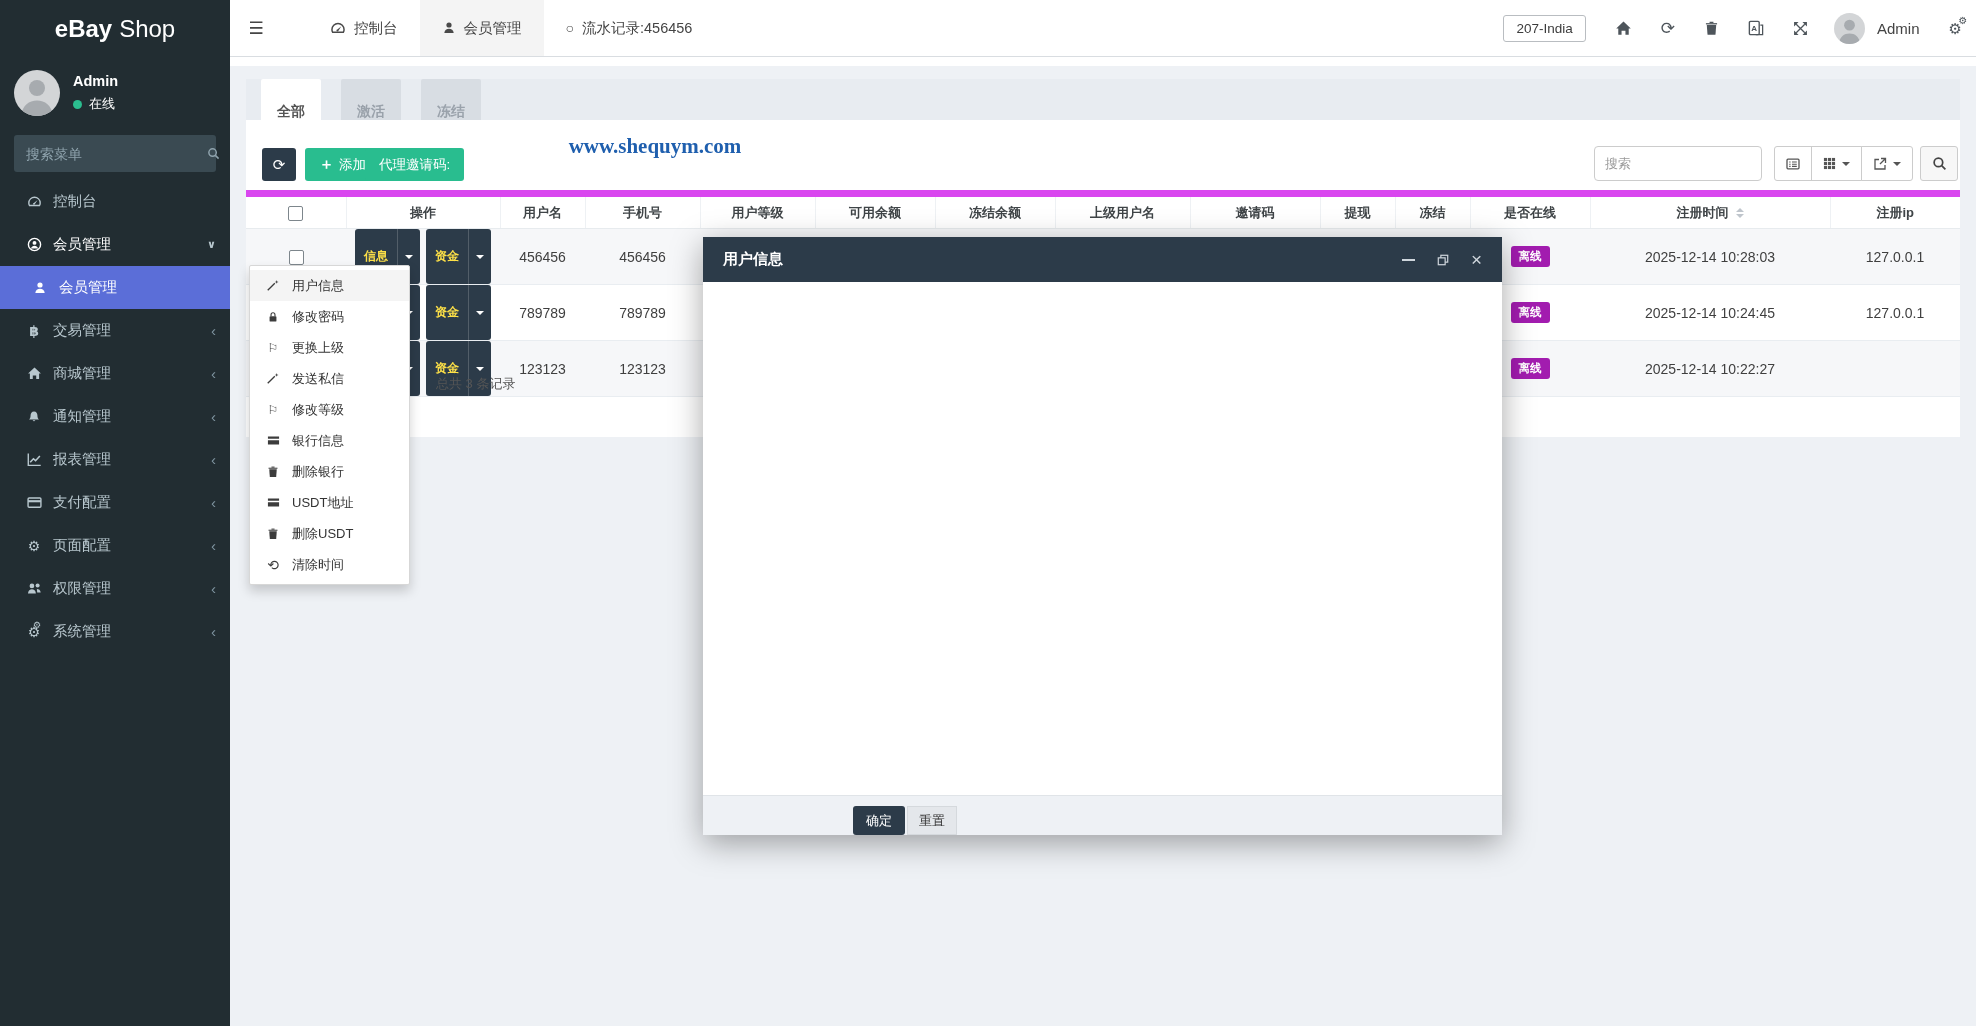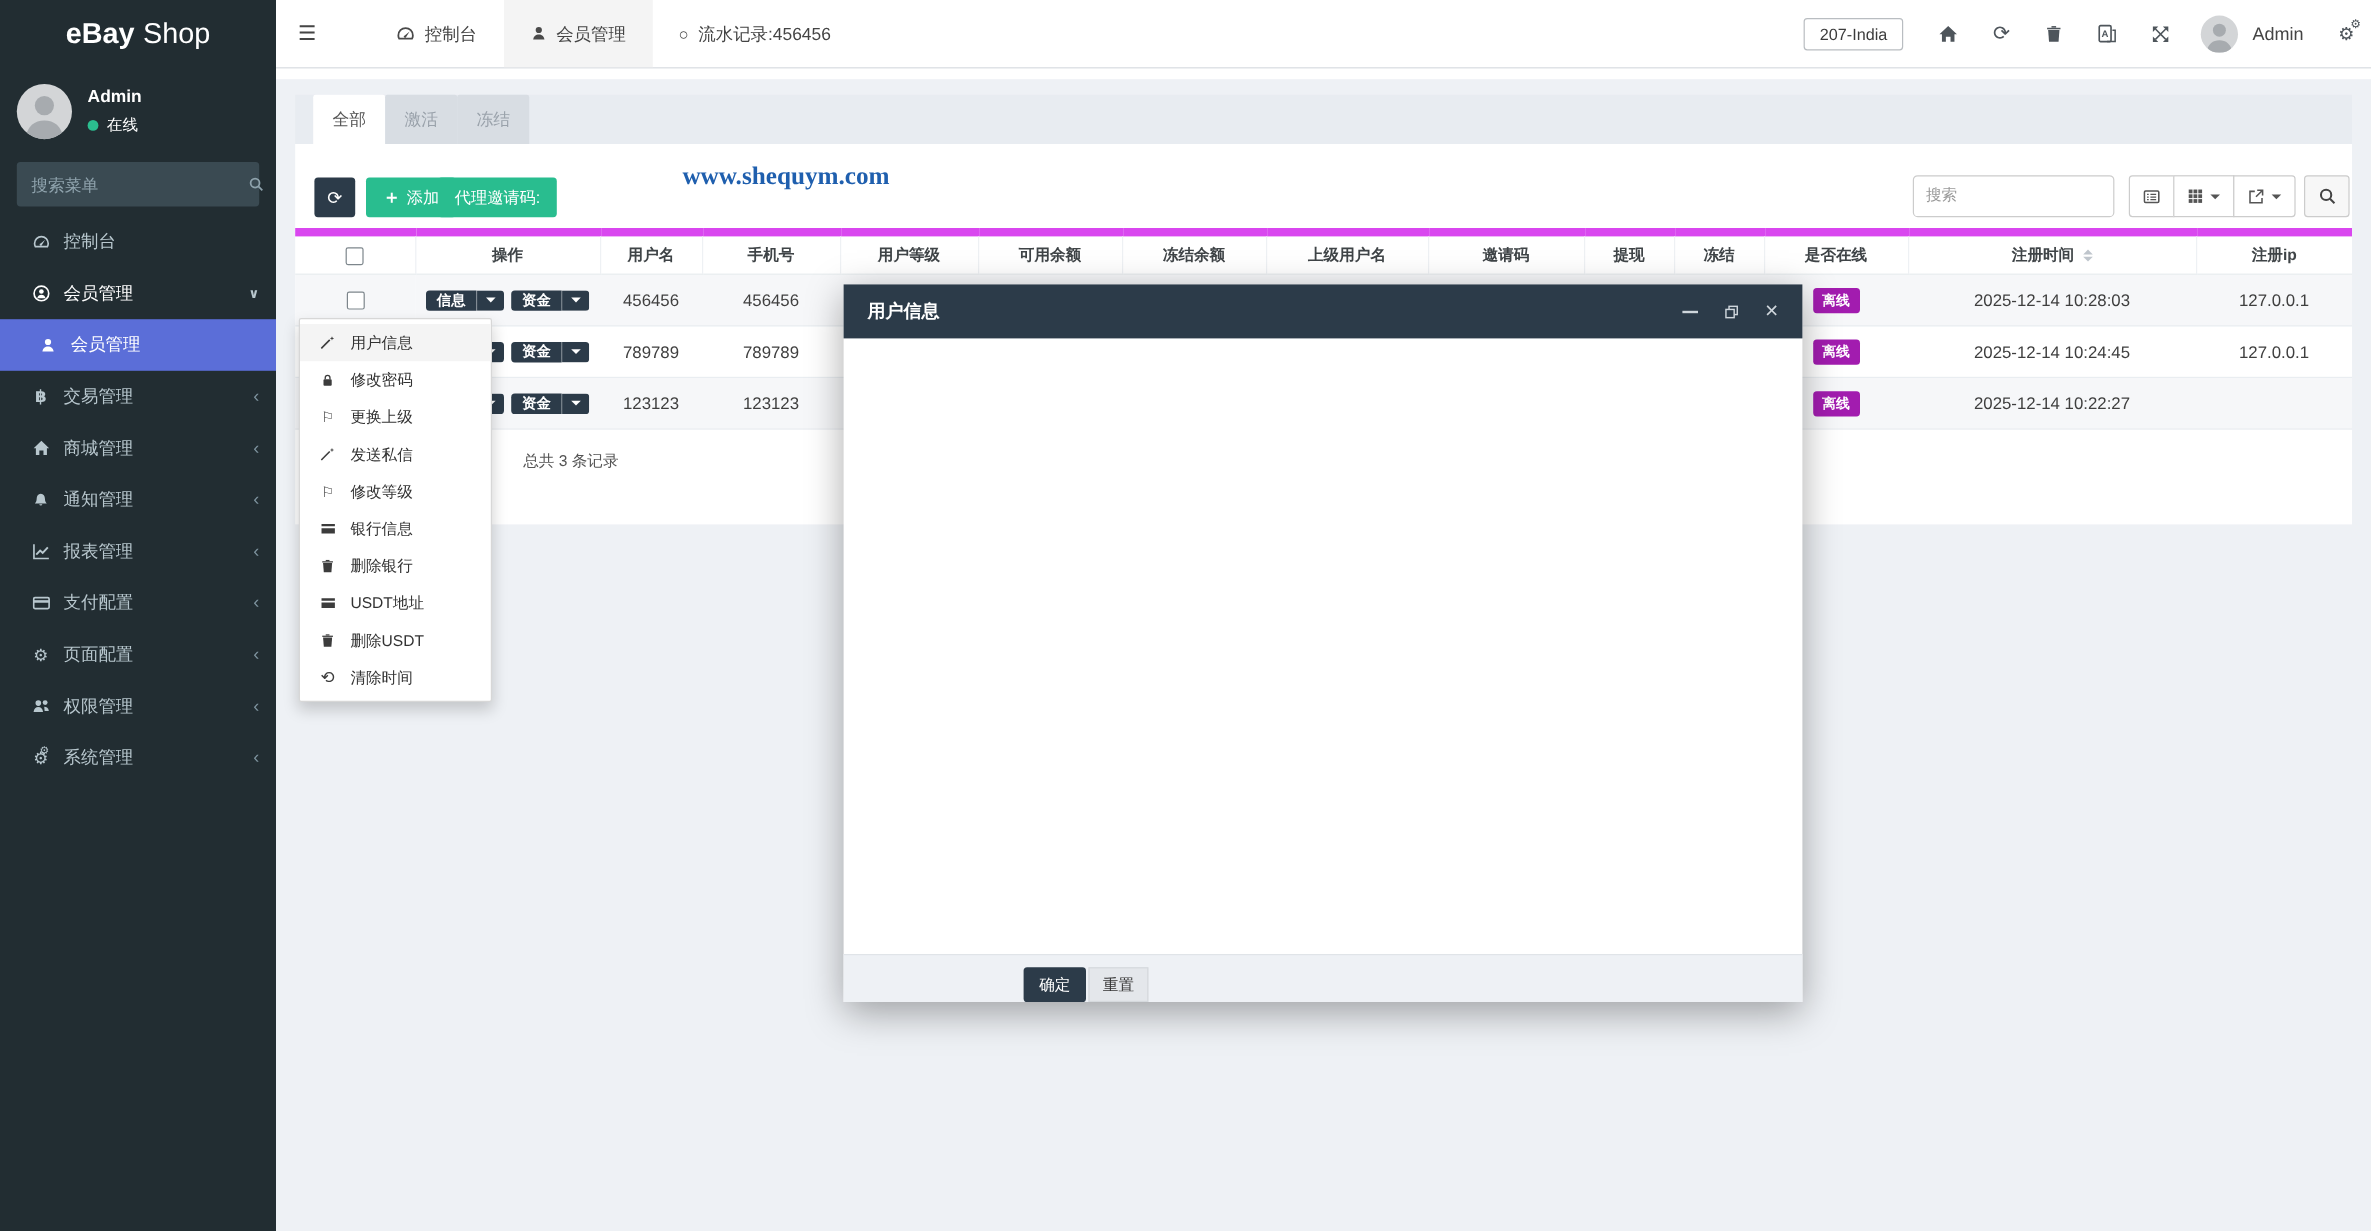--- a/index.html
+++ b/index.html
@@ -63,40 +63,40 @@
   .avatar-sm { width:31px; height:31px; border-radius:50%; background:#d3d5d7;
     overflow:hidden; margin-left:26px; }
   .tb-user { font-size:15px; color:#444; margin-left:12px; cursor:pointer; }
 
   
   .content { position:absolute; left:230px; top:57px; width:1746px; height:969px;
     background:#eef1f5; }
   .topstrip { height:9px; background:#fff; }
   .tabstrip { position:absolute; left:16px; top:22px; width:1714px; height:41px;
     background:#e8ecf1; }
-  .ftab { display:inline-block; height:41px; line-height:41px; padding:0 16px;
-    font-size:14px; margin-right:0; cursor:pointer; border-radius:2px 2px 0 0; }
+  .ftab { display:inline-block; height:41px; line-height:41px; padding:12px 16px;
+    font-size:14px; margin-right:20px; cursor:pointer; border-radius:2px 2px 0 0;font-weight:bold; }
   .ftab.first { margin-left:15px; }
   .ftab.active { background:#fff; color:#555; }
   .ftab.idle { background:#d8dde3; color:#9aa2ab; }
   .card { position:absolute; left:16px; top:63px; width:1714px; height:317px;
     background:#fff; }
 
   .btn-refresh { position:absolute; left:16px; top:28px; width:34px; height:33px;
     background:#2c3b49; border:none; border-radius:3px; color:#fff;
     display:flex; align-items:center; justify-content:center; font-size:15px; cursor:pointer; }
   .btn-green { position:absolute; top:28px; height:33px; background:#29bd8f; border:none;
     border-radius:3px; color:#fff; font-size:13.5px; padding:0 14px; cursor:pointer;
     display:flex; align-items:center; font-family:inherit; }
   .btn-add { left:59px; }
   .btn-add .plus { font-weight:700; font-size:15px; margin-right:5px; }
   .btn-invite { left:119px; }
   .tbl-search { position:absolute; left:1348px; top:26px; width:168px; height:35px;
     border:1px solid #ccc; border-radius:4px; padding:0 10px; font-size:13px;
-    font-family:Liberation Mono, monospace; color:#333; outline:none; }
+    font-family:Liberation Serif, serif; color:#333; outline:none; }
   .tbl-search::placeholder { color:#999; }
   .btn-group { position:absolute; left:1528px; top:26px; height:35px; display:flex; }
   .gbtn { height:35px; background:#fff; border:1px solid #ccc; display:flex;
     align-items:center; justify-content:center; padding:0 11px; margin-left:-1px;
     color:#555; cursor:pointer; }
   .gbtn:first-child { border-radius:3px 0 0 3px; margin-left:0; }
   .gbtn:last-child { border-radius:0 3px 3px 0; }
   .btn-find { position:absolute; left:1674px; top:26px; width:38px; height:35px;
     background:#f7f7f7; border:1px solid #ccc; border-radius:3px; display:flex;
     align-items:center; justify-content:center; color:#444; cursor:pointer; }
@@ -117,22 +117,22 @@
     vertical-align:middle; }
   .sorts i { width:0; height:0; border-left:4px solid transparent;
     border-right:4px solid transparent; display:block; }
   .sorts .up { border-bottom:4px solid #bfc5cc; margin-bottom:2px; }
   .sorts .dn { border-top:4px solid #bfc5cc; }
   .cbx { appearance:none; -webkit-appearance:none; width:15px; height:15px;
     border:1.5px solid #7d868c; border-radius:2px; background:#fff; cursor:pointer;
     vertical-align:middle; }
   .acts { display:flex; justify-content:center; gap:6px; }
   .split { display:inline-flex; cursor:pointer; }
-  .split .lbl { background:#2c3b49; color:#ffffff; font-size:12px; font-weight:700;
-    padding:0 9px; border-radius:3px 0 0 3px; }
+  .split .lbl { background:#2c3b49; color:#fde047; font-size:12px; font-weight:700;
+    padding:19px 9px; border-radius:3px 0 0 3px; }
   .split .car { background:#2c3b49; padding:5px 7px; border-radius:0 3px 3px 0;
     border-left:1px solid rgba(255,255,255,.18); display:flex; align-items:center; }
   .split .car .caret { border-top-color:#fff; margin-left:0; }
   .badge { display:inline-block; background:#a21caf; color:#fff; font-size:11.5px;
     font-weight:700; padding:3px 8px; border-radius:3px; }
   .total { position:absolute; left:190px; top:255px; font-size:13px; color:#555; }
 
   
   .watermark { position:absolute; left:310px; top:74px; z-index:30; width:230px;
     text-align:center; pointer-events:none; }

